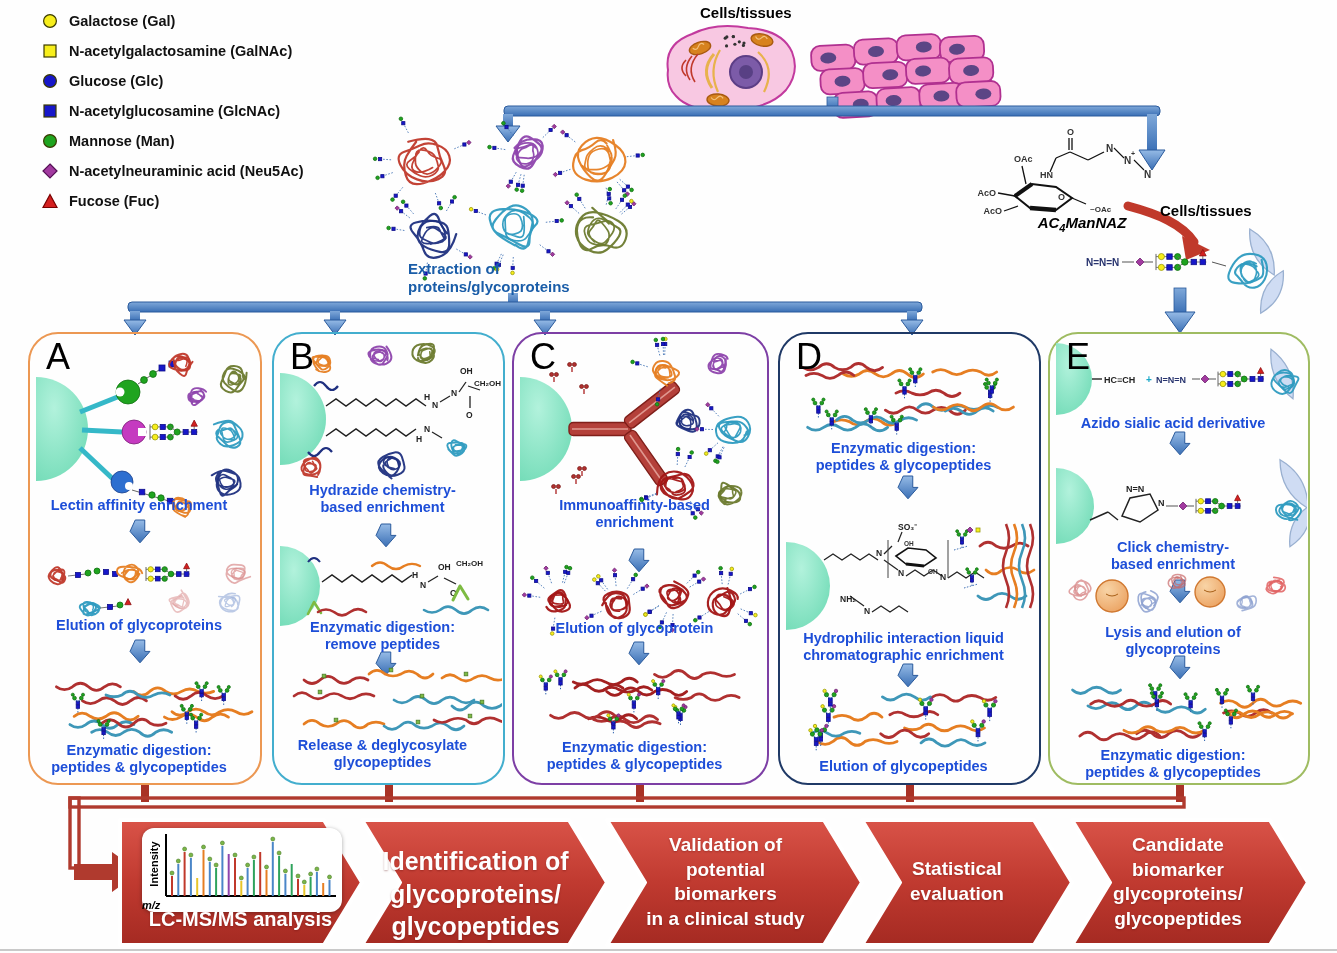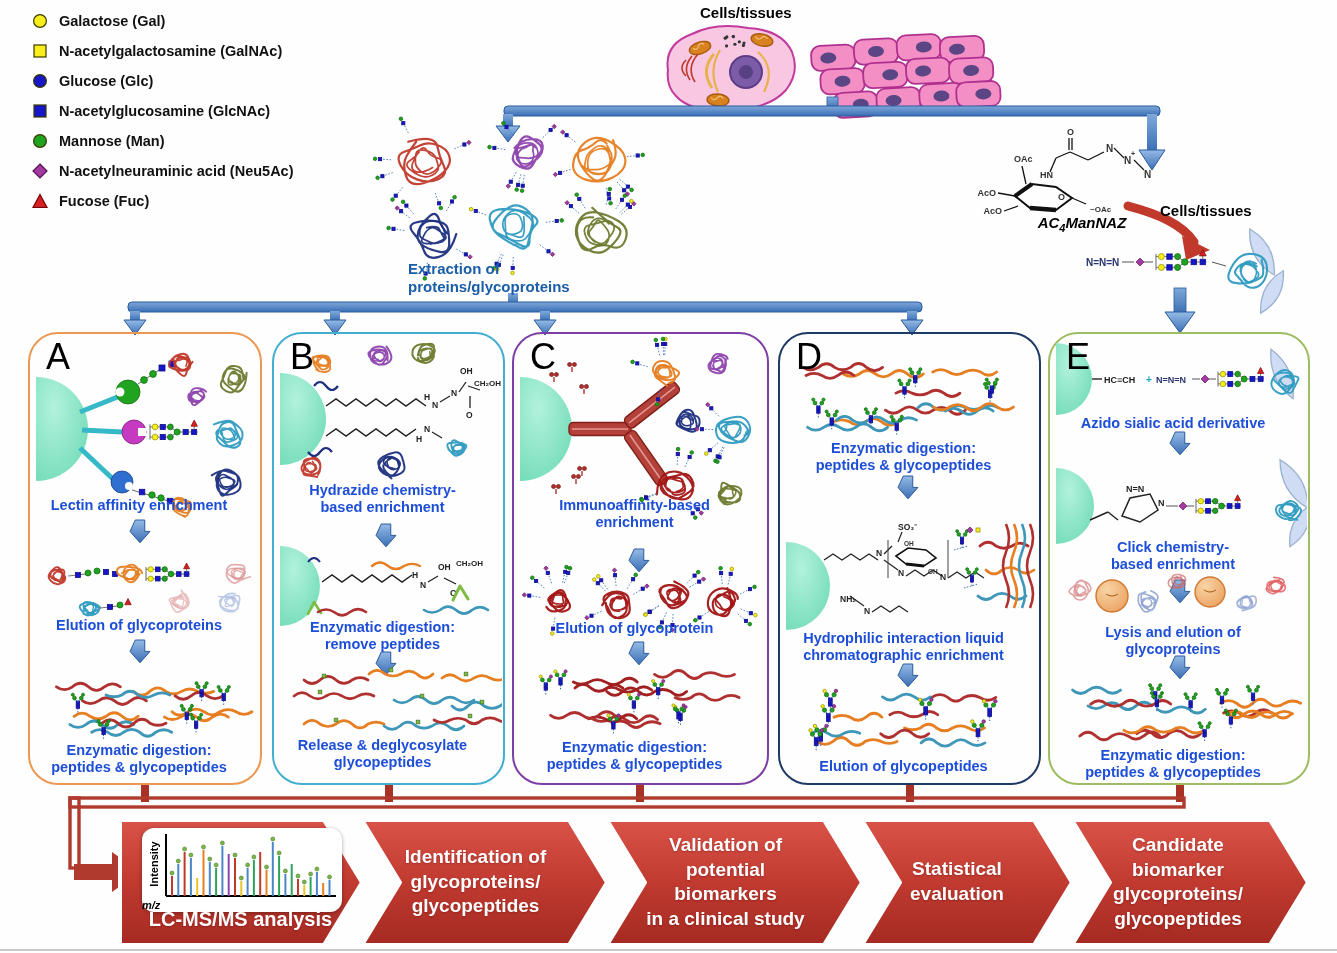--- a/index.html
+++ b/index.html
@@ -1,18 +1,18 @@
 <!DOCTYPE html>
 <html><head>
 <meta charset="utf-8">
 <style>
   html,body{margin:0;padding:0;background:#fff;}
   #canvas{position:relative;width:1337px;height:953px;background:#fefefe;
     font-family:"Liberation Sans",sans-serif;overflow:hidden;}
-  .legend{position:absolute;left:32px;top:6px;list-style:none;margin:0;padding:0;z-index:4;}
+  .legend{position:absolute;left:42px;top:6px;list-style:none;margin:0;padding:0;z-index:4;}
   .legend li{display:flex;align-items:center;gap:11px;height:30px;font-weight:bold;
     font-size:14.5px;color:#111;}
   .legend svg{width:16px;height:16px;flex:0 0 16px;}
   .blk-label{position:absolute;font-weight:bold;font-size:15px;color:#000;z-index:4;}
   .blue-label{position:absolute;font-weight:bold;font-size:15px;color:#1A5DA8;
     white-space:pre-line;line-height:1.2;z-index:4;}
   #overlay{position:absolute;left:0;top:0;z-index:1;pointer-events:none;}
   .panel{position:absolute;top:332px;height:453px;border-radius:30px;border:2.5px solid #999;
     box-sizing:border-box;z-index:2;background:transparent;}
   .panel .letter{position:absolute;left:16px;top:2px;font-size:36px;color:#000;z-index:3;}
@@ -1327,21 +1327,21 @@
         <rect x="170.3" y="362.3" width="3.4" height="3.4" fill="#1717C9" stroke="#0E0E8A" stroke-width="0.8"></rect>
         <line x1="172.0" y1="362.7" x2="168.6" y2="360.2" stroke="#2E63AE" stroke-width="0.8"></line>
         <line x1="172.0" y1="362.7" x2="175.4" y2="360.2" stroke="#2E63AE" stroke-width="0.8"></line>
         <circle cx="168.6" cy="359.3" r="1.87" fill="#1FA41F" stroke="#127012" stroke-width="0.8"></circle>
         <circle cx="175.4" cy="359.3" r="1.87" fill="#1FA41F" stroke="#127012" stroke-width="0.8"></circle>
         <circle cx="166.9" cy="355.9" r="1.53" fill="#1FA41F" stroke="#127012" stroke-width="0.8"></circle>
         <circle cx="177.1" cy="355.9" r="1.53" fill="#1FA41F" stroke="#127012" stroke-width="0.8"></circle>
       </svg>
     </div>
     <div class="chev-label" style="left: 128px; top: 906px; width: 225px; font-size: 20px;">LC-MS/MS analysis</div>
-    <div class="chev-label" style="left: 368px; top: 845px; width: 215px; font-size: 19px;">Identification of
+    <div class="chev-label" style="left: 368px; top: 845px; width: 215px; font-size: 25px;">Identification of
 glycoproteins/
 glycopeptides</div>
     <div class="chev-label" style="left: 866px; top: 857px; width: 182px; font-size: 19px;">Statistical
 evaluation</div>
     <div class="chev-label" style="left: 613px; top: 833px; width: 225px; font-size: 19px;">Validation of
 potential
 biomarkers
 in a clinical study</div>
     <div class="chev-label" style="left: 1078px; top: 833px; width: 200px; font-size: 19px;">Candidate
 biomarker

